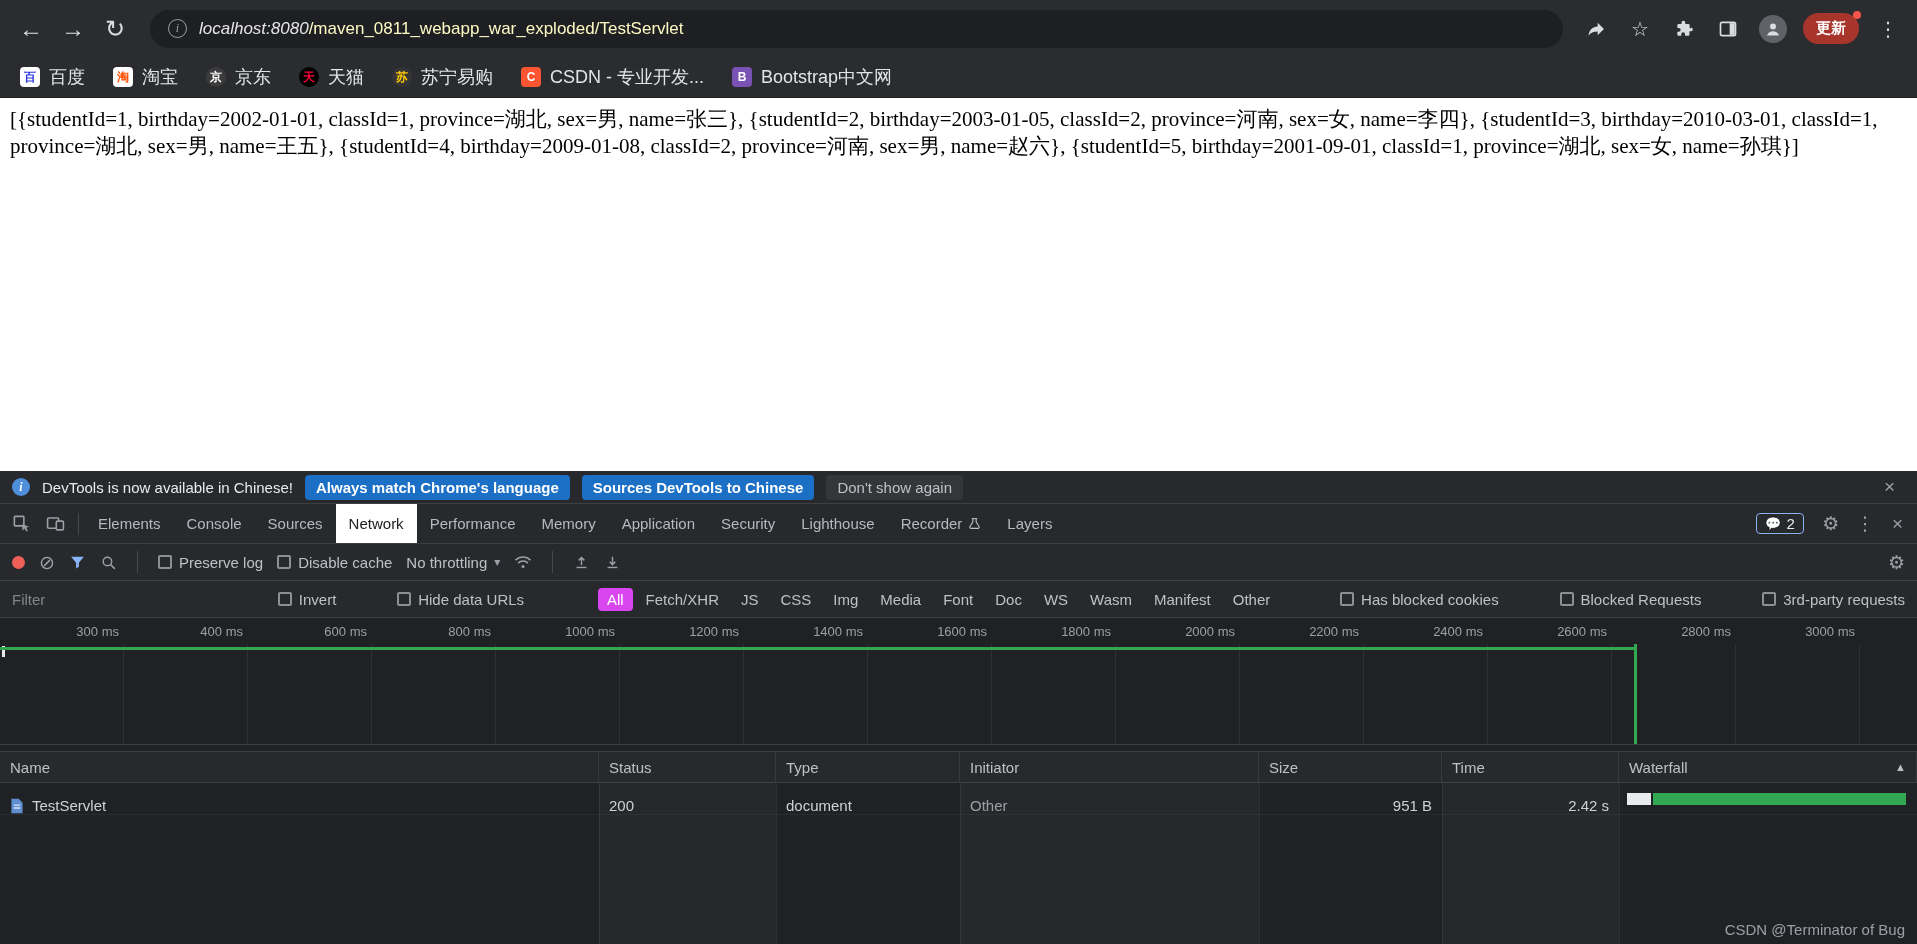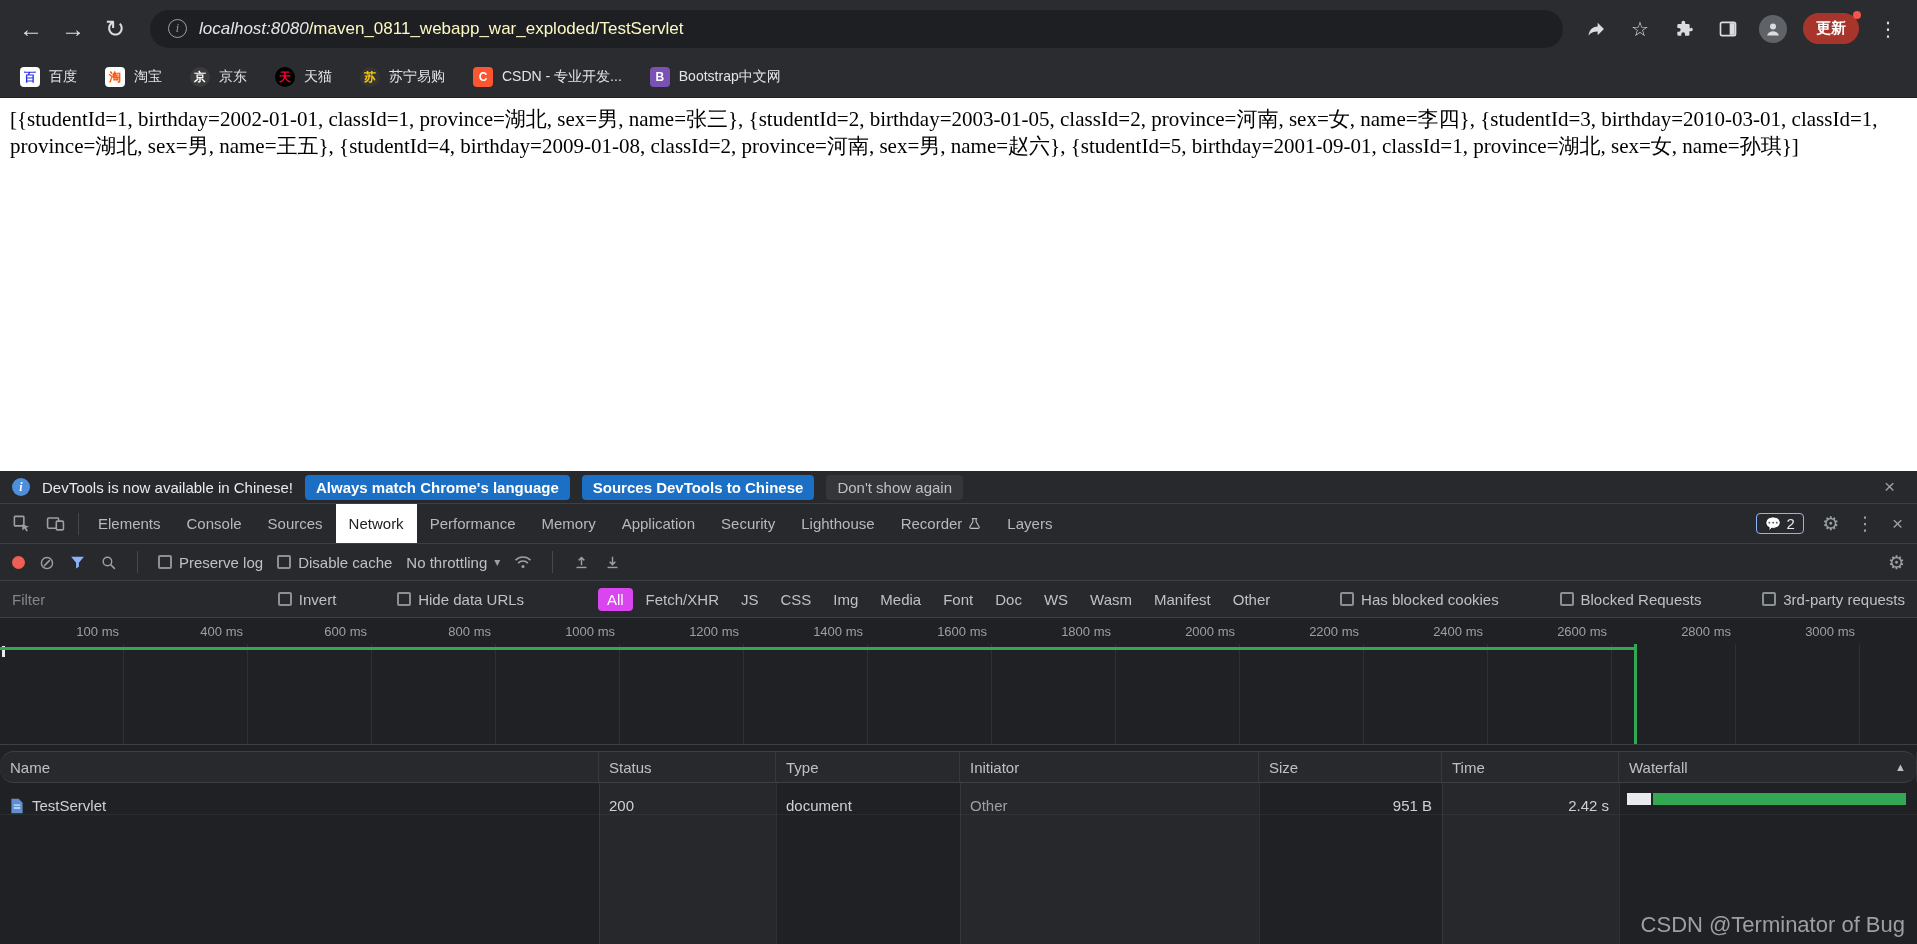--- a/index.html
+++ b/index.html
@@ -15,21 +15,21 @@
   .url-path { color: #fef9c3; }
   .top-right { display: flex; align-items: center; gap: 6px; }
   .top-right .nav-ico { width: 38px; height: 38px; font-size: 20px; }
   .avatar { width: 28px; height: 28px; border-radius: 50%; background: #5f6368; display: flex; align-items: center; justify-content: center; margin: 0 6px; }
   .update-pill { position: relative; background: var(--update-red, #a8352c); color: #fff; font-size: 15px; font-weight: bold; padding: 6px 13px; border-radius: 16px; margin: 0 4px; cursor: pointer; }
   .update-pill::after { content: ""; position: absolute; top: -2px; right: -2px; width: 8px; height: 8px; border-radius: 50%; background: #f55448; }
 
   .bookmarks { height: 41px; background: #2b2c2f; display: flex; align-items: center; gap: 28px; padding: 0 20px; border-bottom: 1px solid #202124; }
   .bm { display: flex; align-items: center; gap: 9px; cursor: pointer; }
   .bm .fav { width: 20px; height: 20px; border-radius: 4px; font-size: 12px; font-weight: bold; display: flex; align-items: center; justify-content: center; }
-  .bm .bm-label { color: #e2e4e8; font-size: 14px; }
+  .bm .bm-label { color: #e2e4e8; font-size: 18px; }
 
   
   .page { height: 373px; background: #ffffff; color: #000; padding: 8px 10px; font-family: "Liberation Serif", serif; font-size: 21px; line-height: 1.27; overflow: hidden; }
 
   
   .devtools { height: 473px; background: #202124; color: #bdc1c6; font-size: 15px; display: flex; flex-direction: column; }
   .bar { background: #28292c; border-bottom: 1px solid #3c4043; display: flex; align-items: center; flex: none; }
 
   .notif { height: 33px; gap: 12px; padding: 0 12px; }
   .notif-i { width: 18px; height: 18px; border-radius: 50%; background: #4d8fdb; color: #fff; font-size: 12px; font-weight: bold; display: flex; align-items: center; justify-content: center; font-family: "Liberation Serif", serif; font-style: italic; }
@@ -70,35 +70,35 @@
   .band { position: absolute; left: 0; top: 26px; right: 0; bottom: 0; display: flex; }
   .band-cell { width: 124px; flex: none; border-right: 1px solid rgba(255,255,255,0.07); height: 100%; }
   .ov-hline { position: absolute; left: 0; top: 29px; width: 1634px; height: 3px; background: var(--waterfall-green, #32a852); }
   .ov-vline { position: absolute; left: 1634px; top: 26px; bottom: 0; width: 3px; background: var(--waterfall-green, #32a852); }
   .ov-start { position: absolute; left: 2px; top: 28px; width: 3px; height: 11px; background: #e8eaed; }
 
   .dt-gap { height: 6px; background: #202124; flex: none; }
 
   
   .grid-cols { display: grid; grid-template-columns: 599px 177px 184px 299px 183px 177px 1fr; }
-  .thead { height: 32px; background: #28292c; border-top: 1px solid #3c4043; border-bottom: 1px solid #3c4043; flex: none; border-radius: 14px; }
+  .thead { height: 32px; background: #28292c; border-top: 1px solid #3c4043; border-bottom: 1px solid #3c4043; flex: none; }
   .th { display: flex; align-items: center; padding: 0 10px; border-right: 1px solid rgba(255,255,255,0.08); color: #bdc1c6; overflow: hidden; }
   .th.last { justify-content: space-between; }
   .sort { font-size: 11px; color: #bdc1c6; }
   .tbody { flex: 1; position: relative; overflow: hidden; }
   .stripe { position: absolute; top: 0; bottom: 0; background: rgba(255,255,255,0.035); }
   .colsep { position: absolute; top: 0; bottom: 0; width: 1px; background: rgba(255,255,255,0.07); }
   .trow { position: relative; z-index: 1; height: 32px; align-items: center; border-bottom: 1px solid rgba(255,255,255,0.05); cursor: pointer; }
   .td { display: flex; align-items: flex-end; gap: 8px; padding: 0 10px; height: 100%; color: #cdd1d5; overflow: hidden; }
   .td.right { justify-content: flex-end; }
   .td.dim { color: #9aa0a6; }
   .wf-cell { position: relative; height: 100%; }
   .wf-white { position: absolute; left: 8px; top: 10px; width: 24px; height: 12px; background: var(--white-bar, #e8eaed); }
   .wf-green { position: absolute; left: 34px; top: 10px; width: 253px; height: 12px; background: var(--waterfall-green, #32a852); }
-  .watermark { position: absolute; right: 12px; bottom: 6px; color: #9aa0a6; font-size: 22px; z-index: 2; }
+  .watermark { position: absolute; right: 12px; bottom: 6px; color: #9aa0a6; font-size: 15px; z-index: 2; }
 
   svg { display: block; }
 </style>
 </head>
 <body>
 
 <div class="screen">
 
   <div class="topbar">
     <div class="nav-ico">←</div>
@@ -332,21 +332,21 @@
         <span>Blocked Requests</span>
       </div>
       <div class="chk-group">
         <span class="chk"></span>
         <span>3rd-party requests</span>
       </div>
     </div>
 
     <div class="overview">
       <div class="ruler">
-        <span class="ruler-cell">100 ms</span>
+        <span class="ruler-cell">300 ms</span>
         <span class="ruler-cell">400 ms</span>
         <span class="ruler-cell">600 ms</span>
         <span class="ruler-cell">800 ms</span>
         <span class="ruler-cell">1000 ms</span>
         <span class="ruler-cell">1200 ms</span>
         <span class="ruler-cell">1400 ms</span>
         <span class="ruler-cell">1600 ms</span>
         <span class="ruler-cell">1800 ms</span>
         <span class="ruler-cell">2000 ms</span>
         <span class="ruler-cell">2200 ms</span>

